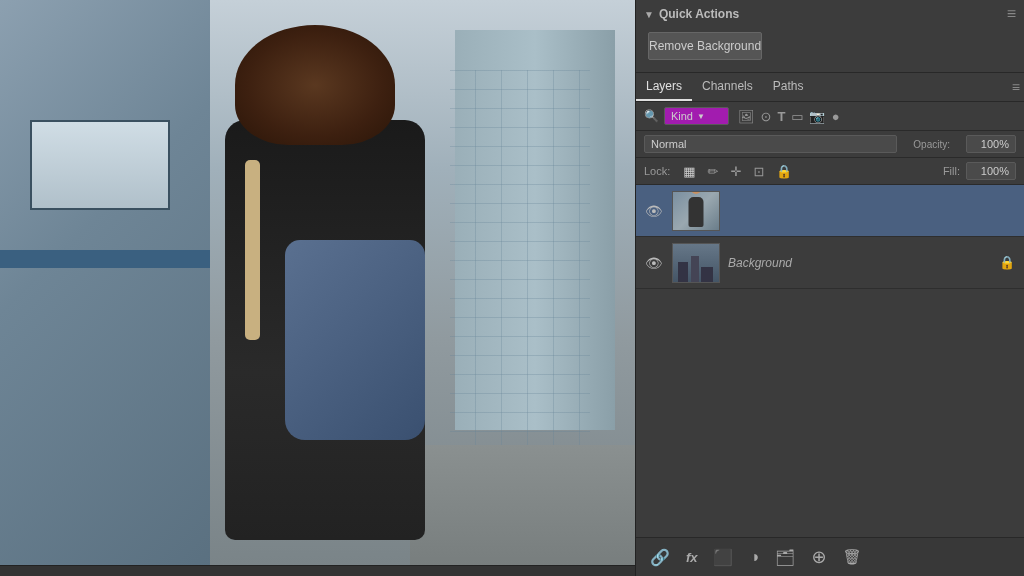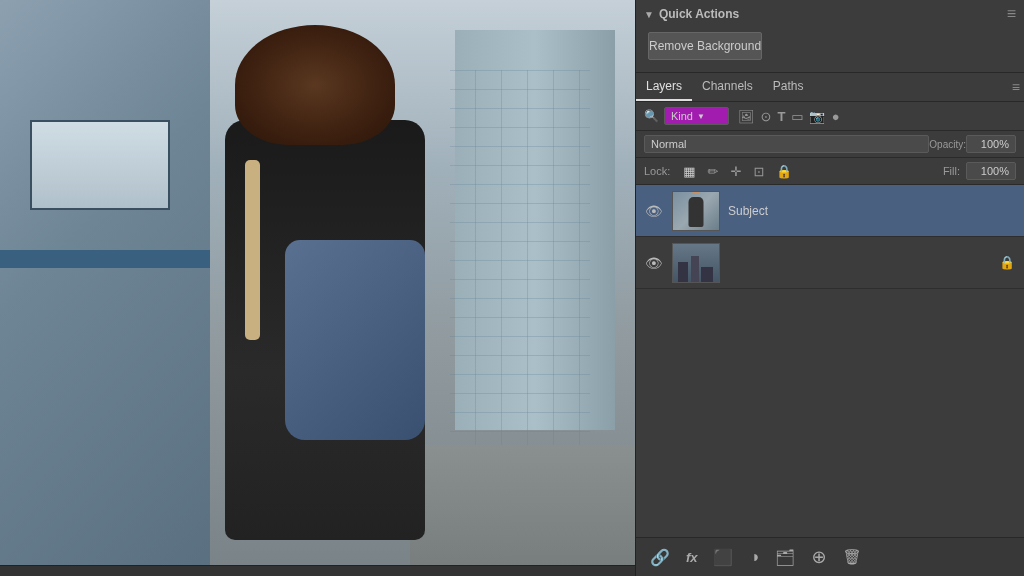--- a/index.html
+++ b/index.html
@@ -271,21 +271,21 @@
       color: #999;
       font-size: 13px;
       cursor: pointer;
     }
 
     
     .blend-opacity-row {
       display: flex;
       align-items: center;
       padding: 4px 8px;
-      gap: 0;
+      gap: 16px;
       border-bottom: 1px solid #2a2a2a;
     }
     .blend-mode-input {
       flex: 1;
       background: #4a4a4a;
       border: 1px solid #5a5a5a;
       color: #ccc;
       font-size: 11px;
       padding: 2px 6px;
       border-radius: 2px;
@@ -556,34 +556,34 @@
     <div class="layers-list">
 
       <div class="layer-item selected">
         <span class="layer-visibility">👁</span>
         <div class="layer-thumb">
           <div class="layer-thumb-subject">
             <div class="mini-head"></div>
             <div class="mini-person"></div>
           </div>
         </div>
-        <span class="layer-name">Subject</span>
       </div>
 
       <div class="layer-item">
         <span class="layer-visibility">👁</span>
         <div class="layer-thumb">
           <div class="layer-thumb-bg">
             <div class="mini-city">
               <div class="mini-building1"></div>
               <div class="mini-building2"></div>
               <div class="mini-building3"></div>
             </div>
           </div>
         </div>
+        <span class="layer-name italic">Background</span>
         <span class="layer-lock-icon">🔒</span>
       </div>
     </div>
 
     <div class="layers-toolbar">
       <span class="toolbar-icon-btn" title="Link Layers">🔗</span>
       <span class="toolbar-icon-btn" title="Add Layer Style" style="font-style:italic;font-weight:bold;font-size:13px;">fx</span>
       <span class="toolbar-icon-btn" title="Add Layer Mask">⬛</span>
       <span class="toolbar-icon-btn" title="Create Adjustment Layer">◑</span>
       <span class="toolbar-icon-btn" title="Create Group">🗂</span>

